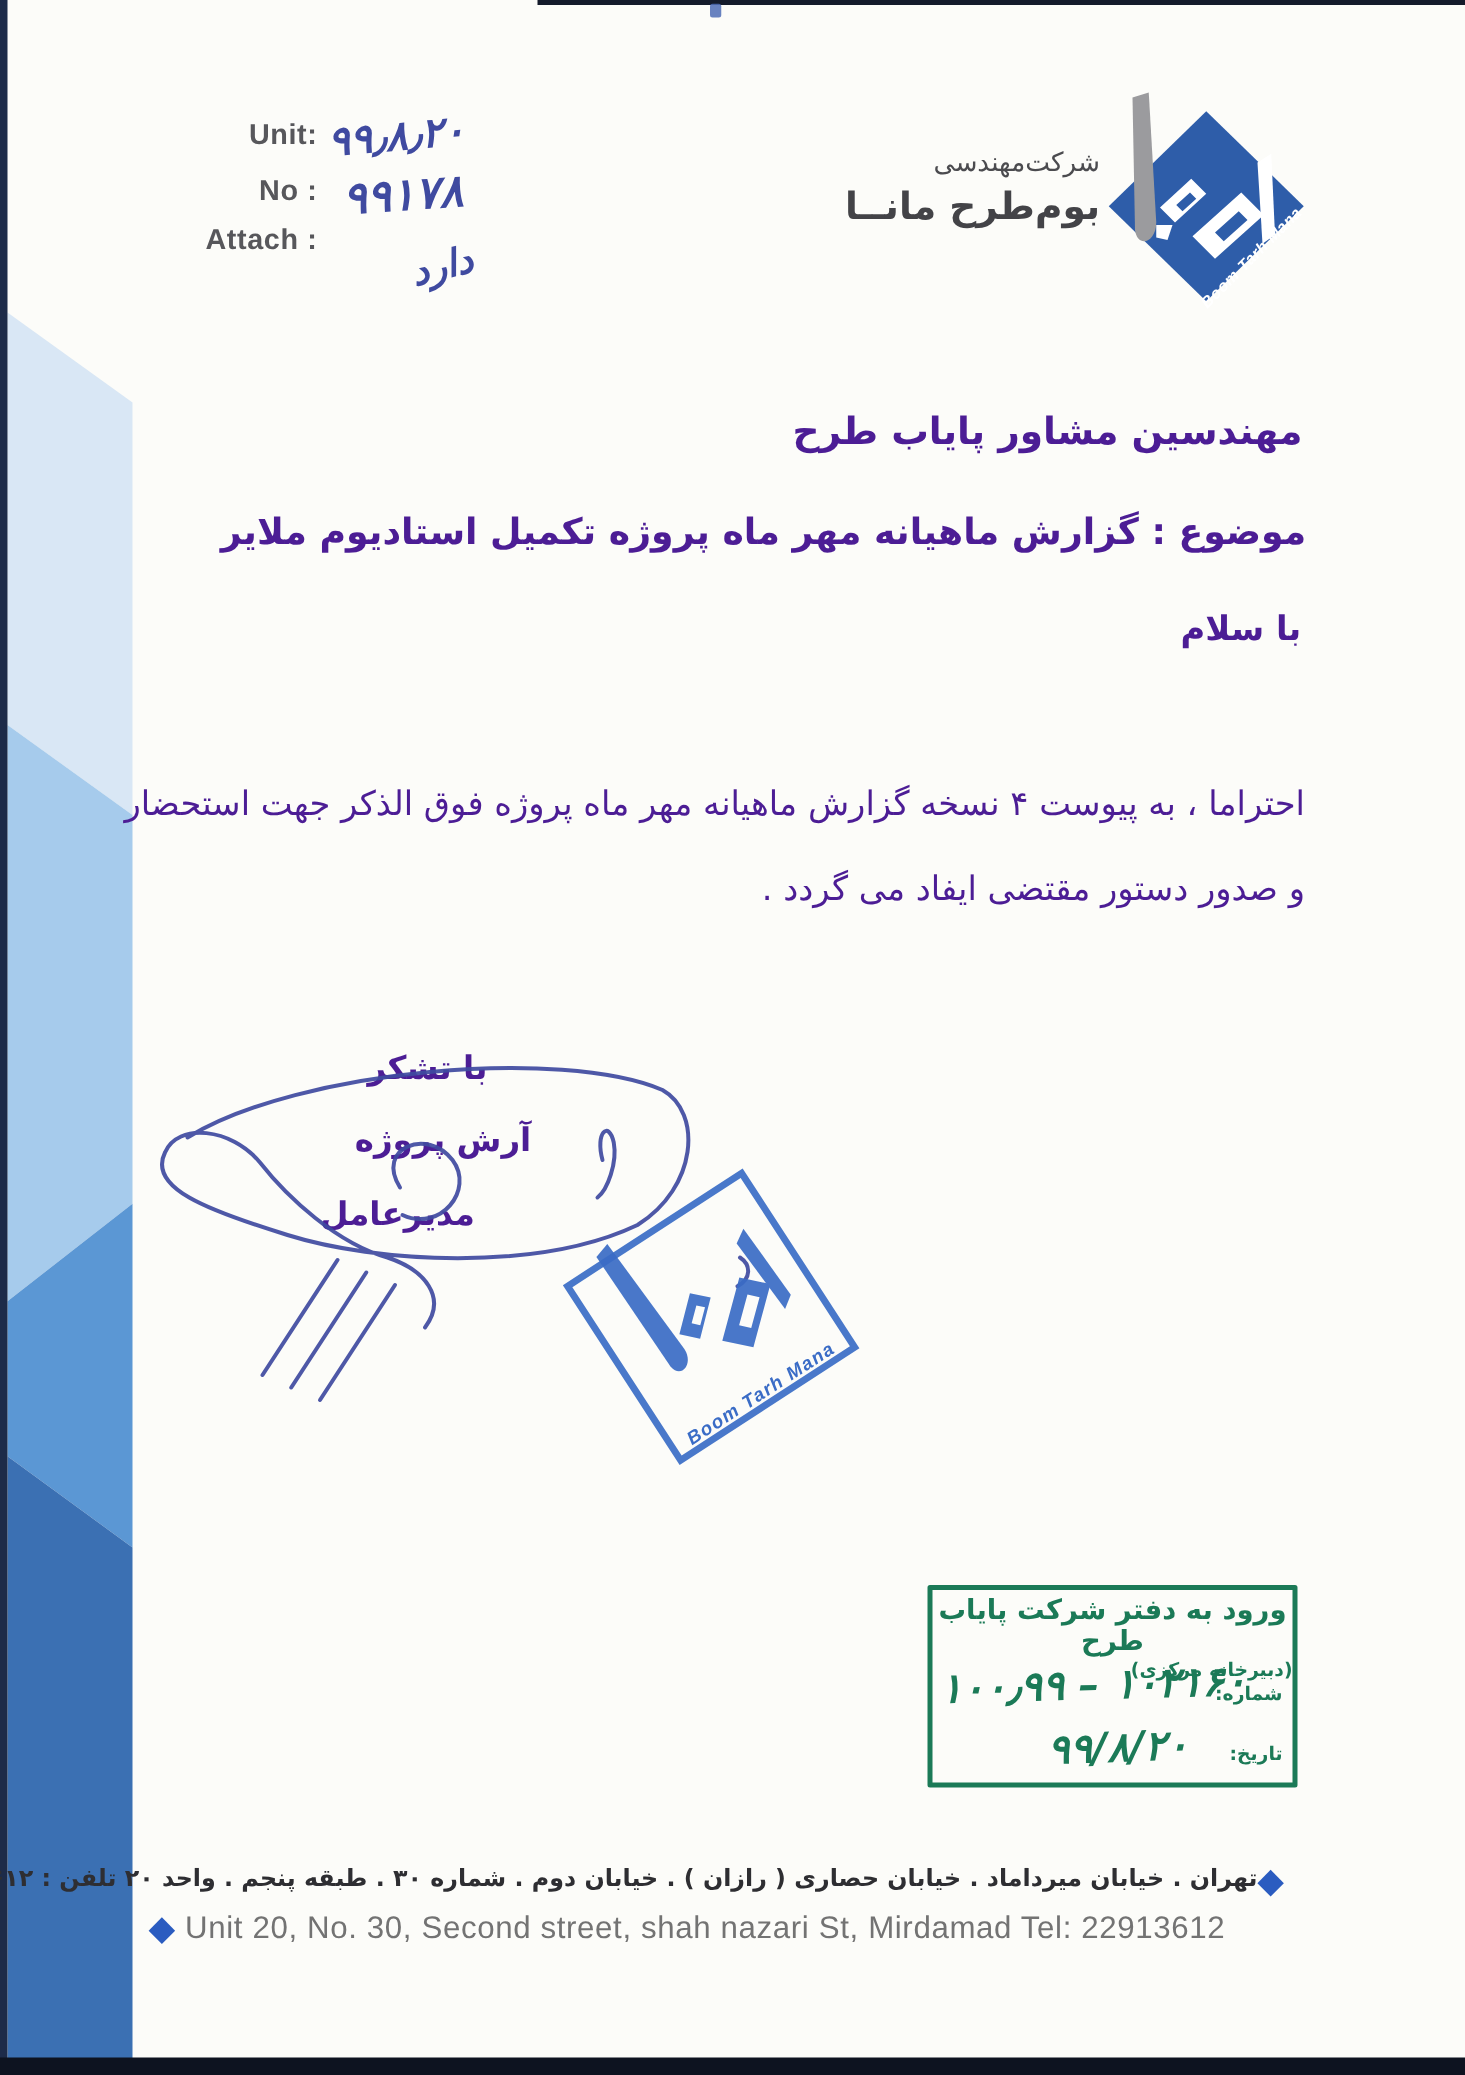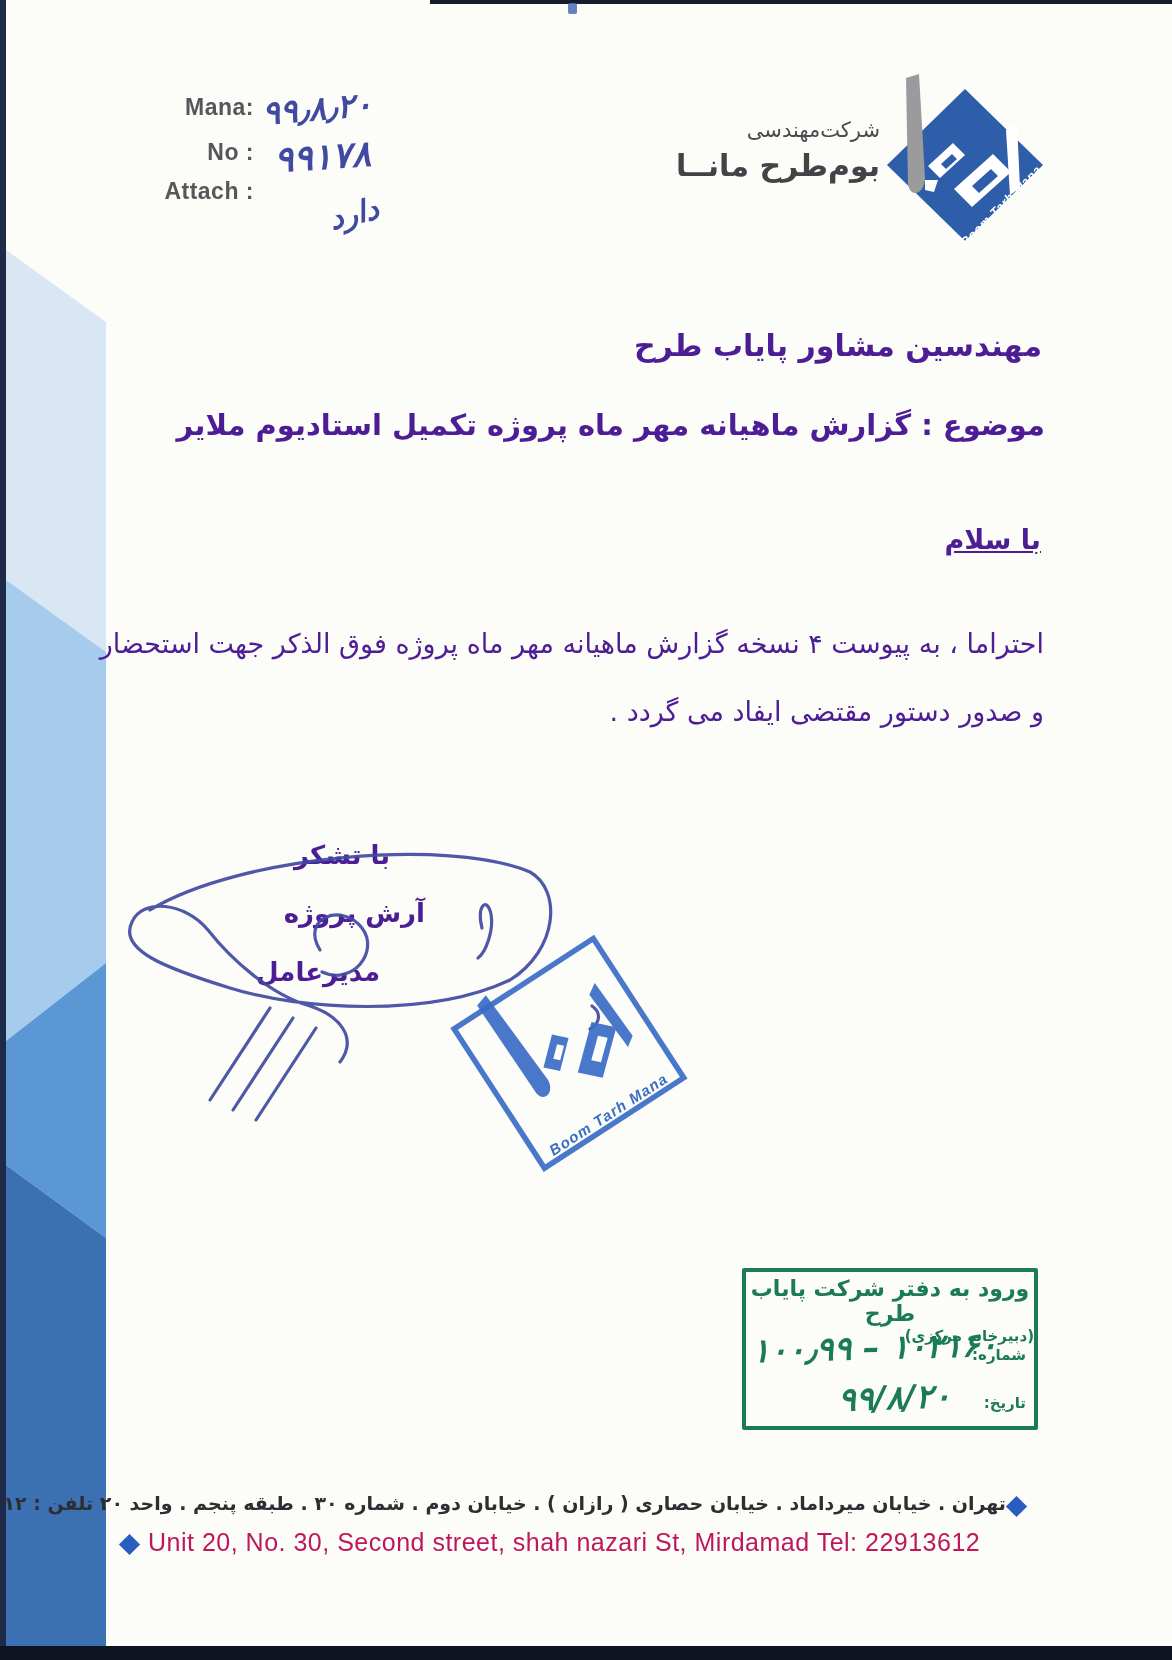--- a/index.html
+++ b/index.html
@@ -39,21 +39,21 @@
   
   .co-name{position:absolute;right:292px;top:118px;text-align:right;direction:rtl;color:#4b4b4f;}
   .co-name .l1{font-size:21px;letter-spacing:0;}
   .co-name .l2{font-size:30px;font-weight:bold;margin-top:6px;color:#434347;}
   .logo-latin{font-family:"Liberation Sans", sans-serif;font-weight:bold;fill:#ffffff;font-size:12.5px;letter-spacing:.5px;font-style:italic;}
 
   
   .fa{direction:rtl;text-align:right;color:#4c1d95;}
   .recipient{position:absolute;right:130px;top:328px;font-size:30px;font-weight:bold;}
   .subject{position:absolute;right:127px;top:408px;font-size:29px;font-weight:bold;}
-  .salutation{position:absolute;right:131px;top:524px;font-size:27px;font-weight:600;text-decoration:underline;}
+  .salutation{position:absolute;right:131px;top:488px;font-size:27px;font-weight:600;}
   .body1{position:absolute;right:128px;top:628px;font-size:27px;font-weight:500;}
   .body2{position:absolute;right:128px;top:696px;font-size:27px;font-weight:500;}
 
   
   .sig-thanks{position:absolute;right:782px;top:840px;font-size:26px;font-weight:600;}
   .sig-name{position:absolute;right:747px;top:898px;font-size:26px;font-weight:600;}
   .sig-title{position:absolute;right:792px;top:957px;font-size:26px;font-weight:600;}
   .sig-svg path{fill:none;stroke:var(--ink-blue);stroke-width:3.2;stroke-linecap:round;opacity:.92;}
 
   
@@ -73,21 +73,21 @@
   .gstamp .row.dat{top:122px;}
   .ghand{
     position:absolute;color:var(--stamp-green);font-weight:bold;font-style:italic;
     white-space:nowrap;direction:ltr;
   }
   .ghand.num{left:6px;top:56px;font-size:33px;transform:rotate(-1.5deg);letter-spacing:1px;}
   .ghand.dat{left:92px;top:106px;font-size:33px;transform:rotate(-2deg);letter-spacing:2px;}
 
   
   .foot-fa{position:absolute;right:166px;top:1492px;font-size:19px;font-weight:600;color:#2e2e32;direction:rtl;white-space:nowrap;}
-  .foot-en{position:absolute;left:148px;top:1528px;font-size:25px;color:#be185d;font-family:"Liberation Sans", sans-serif;letter-spacing:.5px;white-space:nowrap;}
+  .foot-en{position:absolute;left:148px;top:1528px;font-size:25px;color:#737373;font-family:"Liberation Sans", sans-serif;letter-spacing:.5px;white-space:nowrap;}
   .bullet{position:absolute;width:15px;height:15px;background:#2b5cc0;transform:rotate(45deg);}
   .bullet.fa-b{right:148px;top:1499px;}
   .bullet.en-b{left:122px;top:1537px;}
 </style>
 </head>
 <body>
 
 <div class="page">
 
   <svg class="band-svg" width="1172" height="1660" viewBox="0 0 1172 1660">
@@ -96,21 +96,21 @@
     <polygon points="6,1041 106,963 106,1238 6,1165" fill="var(--band-mid)"></polygon>
     <polygon points="6,1165 106,1238 106,1648 6,1648" fill="var(--band-deep)"></polygon>
   </svg>
 
   <div class="edge-left"></div>
   <div class="edge-top"></div>
   <div class="edge-bottom"></div>
   <div class="artifact"></div>
 
   <div class="meta">
-    <div class="meta-label" style="top:8px;">Mana:</div>
+    <div class="meta-label" style="top:8px;">Unit:</div>
     <div class="meta-label" style="top:53px;">No :</div>
     <div class="meta-label" style="top:92px;">Attach :</div>
     <div class="hand hand-date">۹۹٫۸٫۲۰</div>
     <div class="hand hand-no">۹۹۱۷۸</div>
     <div class="hand hand-attach">دارد</div>
   </div>
 
   <svg style="left:868px;top:68px;" width="200" height="190" viewBox="0 0 200 190">
     <polygon points="97,21 175,97 97,173 19,97" fill="var(--logo-blue)"></polygon>
     <path d="M 38,10 L 51,6 L 57,110 C 57,126 42,131 40,116 Z" fill="var(--logo-gray)"></path>

